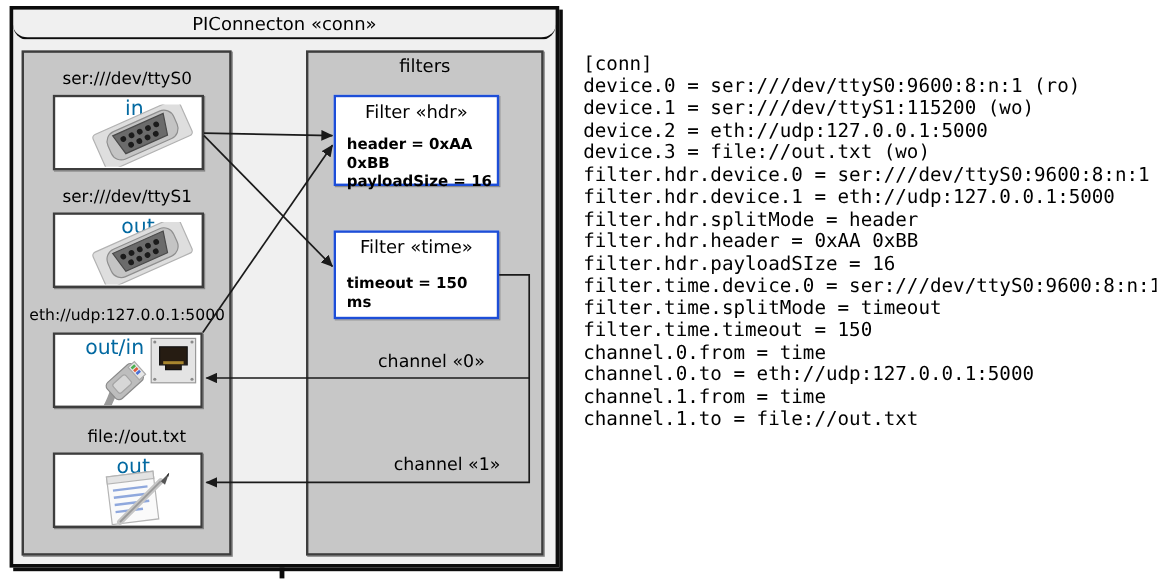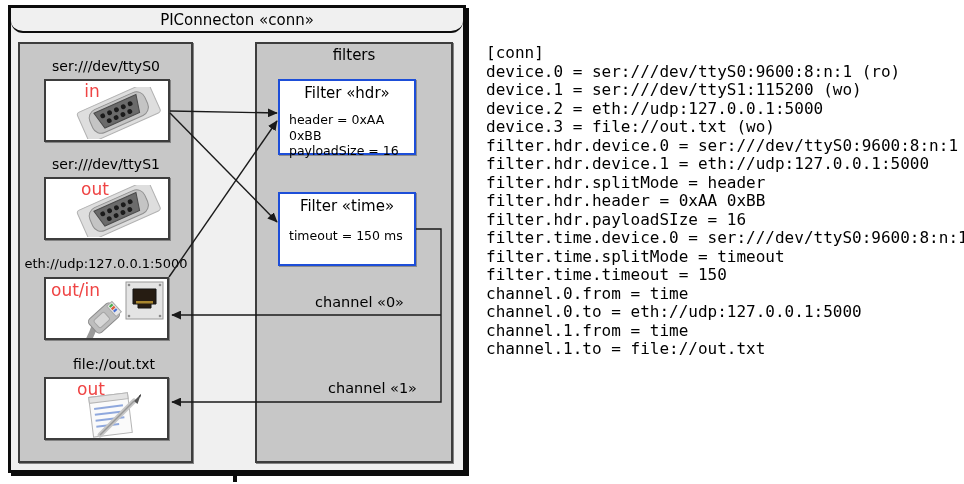--- a/index.html
+++ b/index.html
@@ -34,31 +34,32 @@
   .filters-panel{ left:255px; top:42px; width:198px; height:421px; }
   .filters-title{ left:255px; top:46px; width:198px; text-align:center; font-size:15px; }
 
   
   .dev-label{ text-align:center; font-size:14px; white-space:nowrap; }
   .dev-label.small{ font-size:13px; }
   .dev-box{
     background:#ffffff; border:2px solid #3d3d3d;
     box-shadow:1px 1px 0 #848484;
   }
-  .dir-label{ position:absolute; font-size:17px; color:#ef4444; }
+  .dir-label{ position:absolute; font-size:17px; color:#0369a1;margin-left:20px; }
 
   
   .filter-box{
     background:#ffffff; border:2px solid #1d4ed8;
     box-shadow:1px 1px 0 #8c8c8c;
   }
   .filter-title{ position:absolute; left:0; top:3px; width:100%; text-align:center; font-size:15px; }
   .filter-props{
     position:absolute; left:9px; top:31px; font-size:12.5px; line-height:15.5px;
     white-space:pre-line;
+    font-weight:bold;
   }
   .filter-props.single{ top:34px; }
 
   .chan-label{ width:120px; text-align:right; font-size:14.5px; }
 
   
   .wires{ left:0; top:0; width:470px; height:484px; pointer-events:none; }
 
   
   .cfg{ font-family:"DejaVu Sans Mono","Liberation Mono",monospace; color:#000; }

